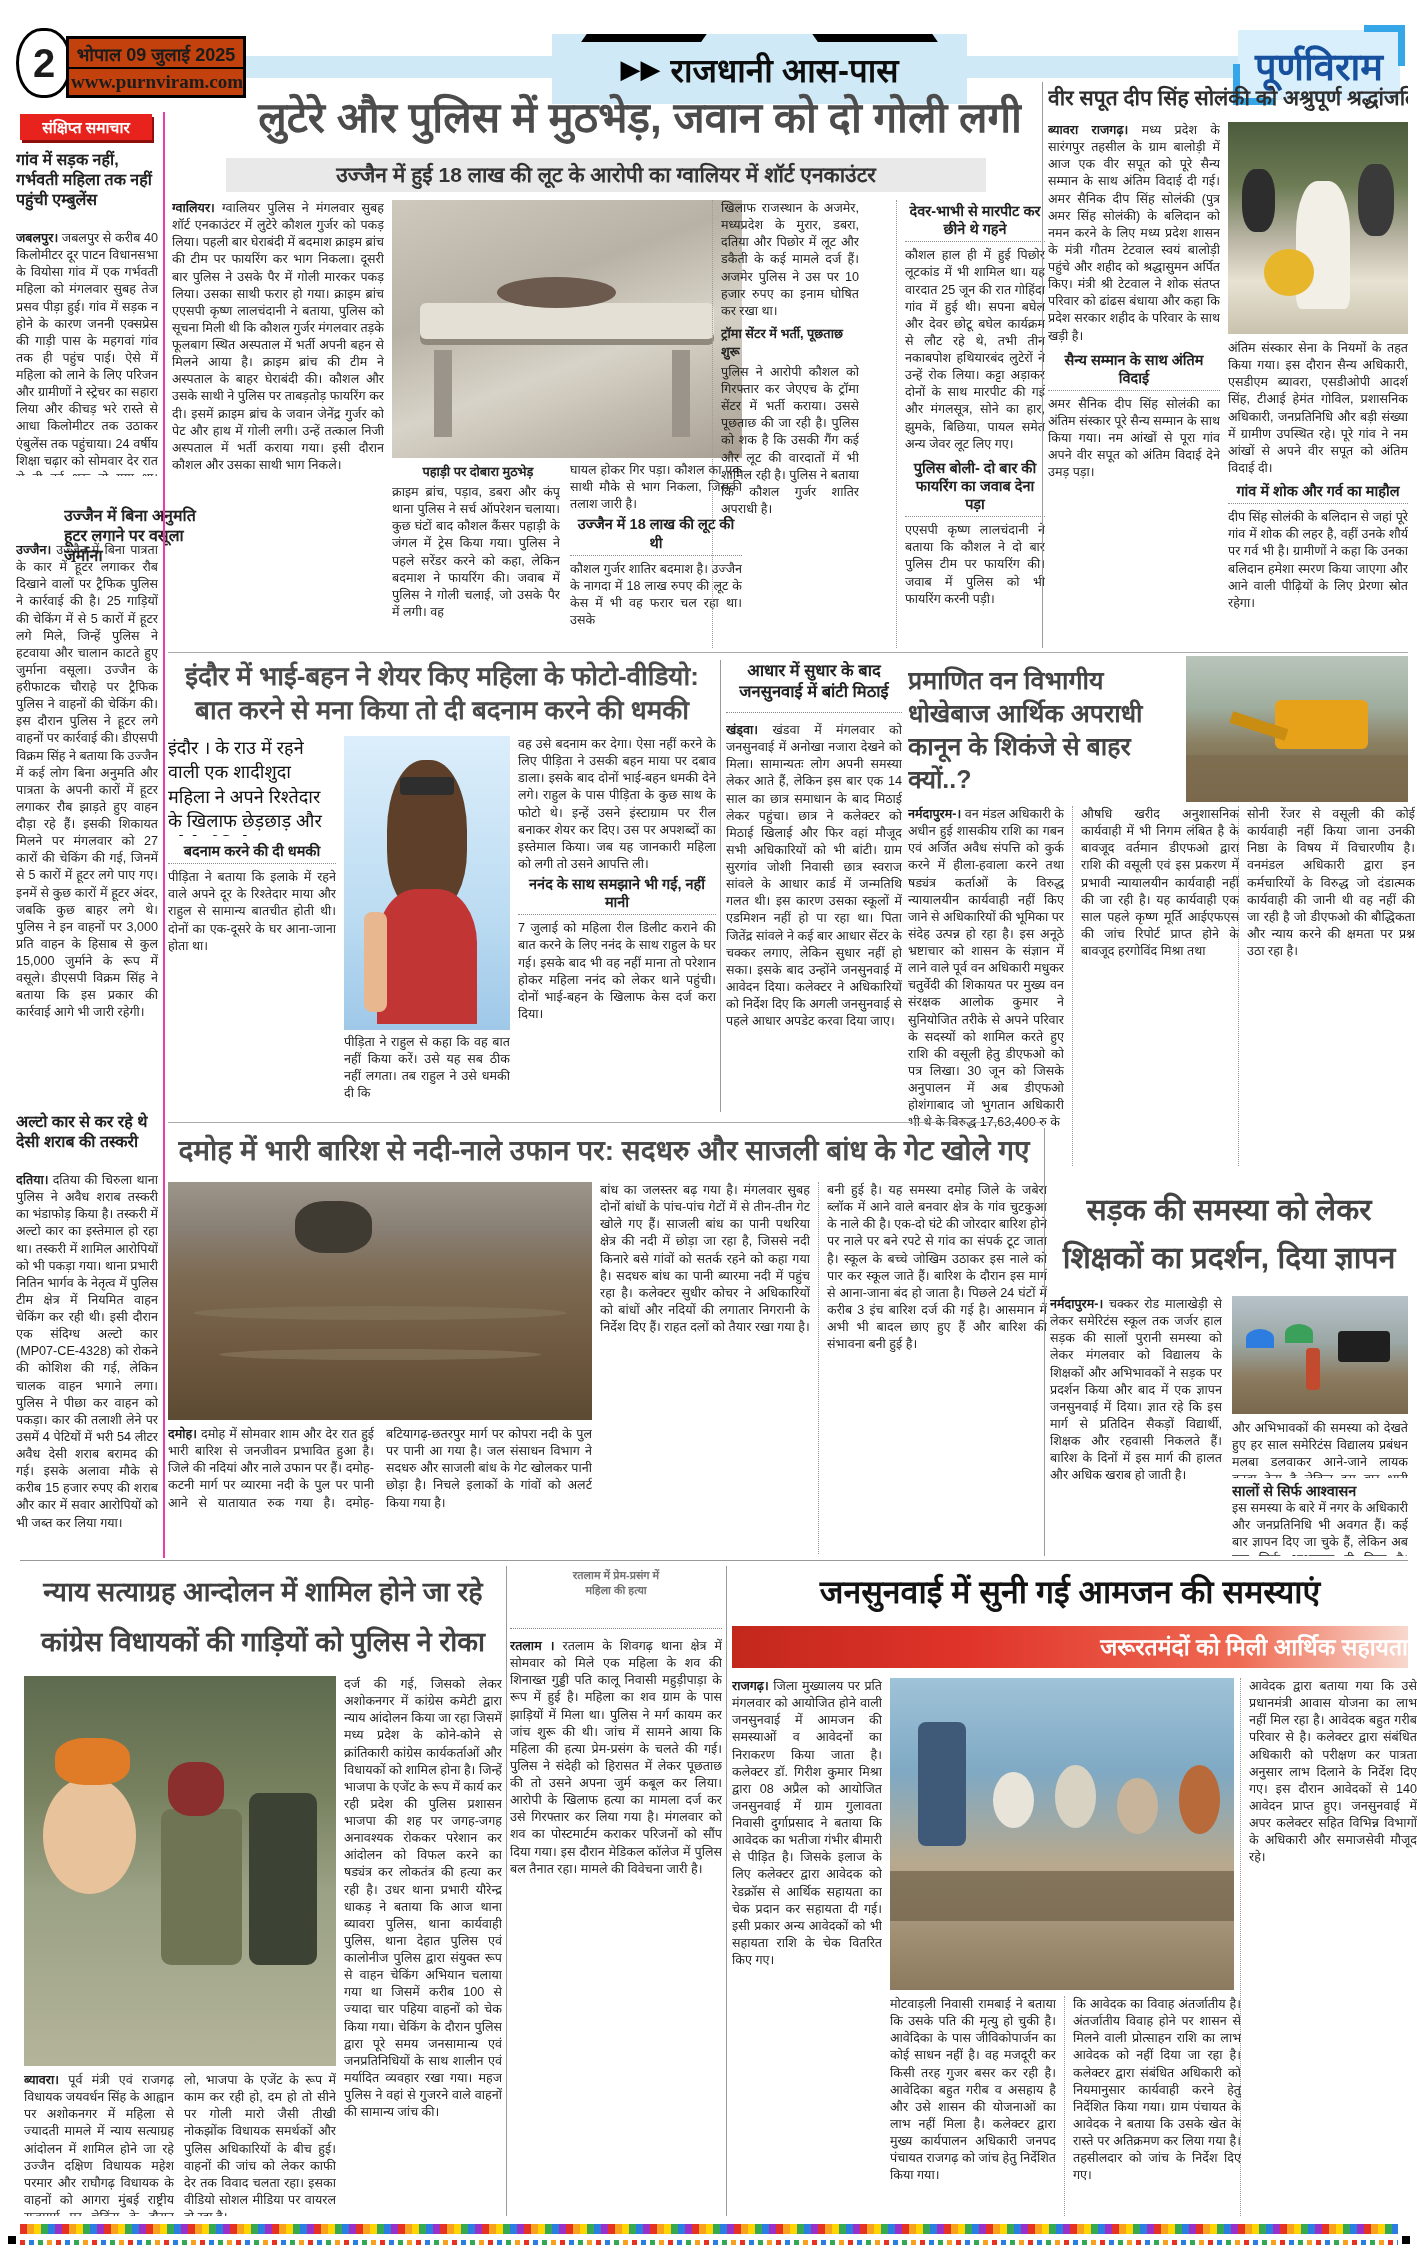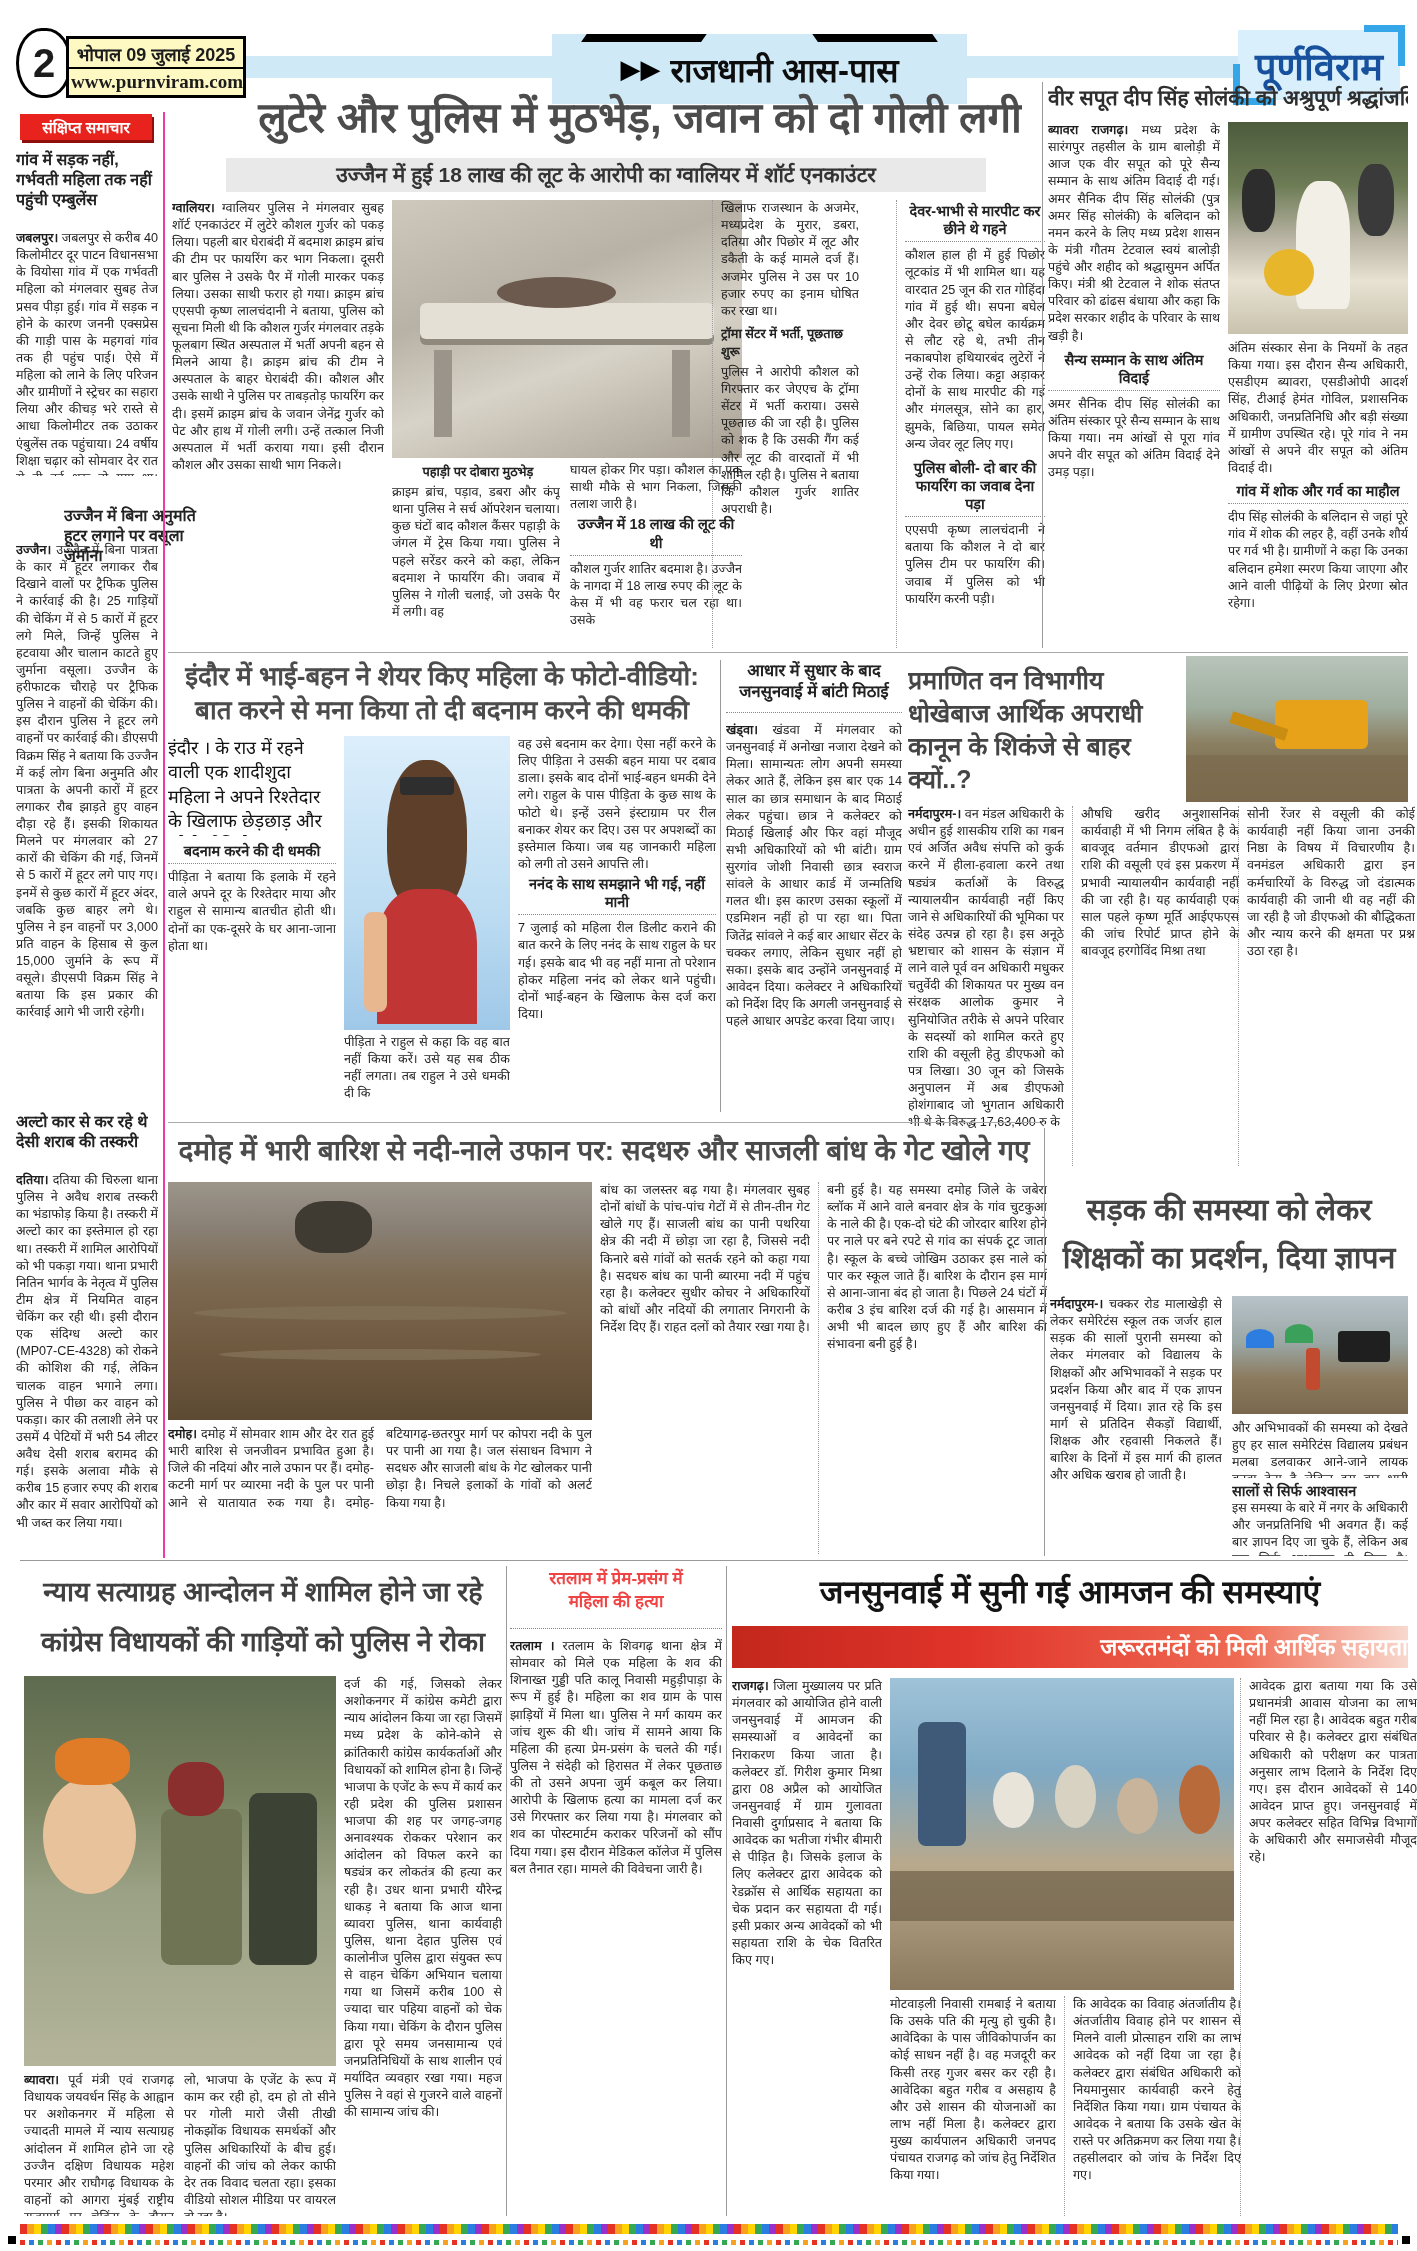--- a/index.html
+++ b/index.html
@@ -13,21 +13,21 @@
        border-bottom:1px dotted #8a8a8a;padding-bottom:3px;margin:2px 0 5px 0;}
   .cap{font-weight:bold;font-size:12.8px;color:#222;overflow:hidden;}
   .vr{background:#9a9a9a;width:1px;}
   .hr{background:#aaaaaa;height:1px;}
   .dotl{border-left:1px dotted #9a9a9a;padding-left:8px;}
   .photo{overflow:hidden;}
   .btitle{font-weight:bold;font-size:16px;line-height:1.25;color:#222;overflow:hidden;}
   
   .pageno{border:3px solid #000;border-radius:50%/55%;display:flex;align-items:center;justify-content:center;
           font-size:40px;font-weight:bold;background:#fff;}
-  .datebox{border:3px solid #000;background:#fef9c3;display:flex;flex-direction:column;overflow:hidden;}
+  .datebox{border:3px solid #000;background:#c2410c;display:flex;flex-direction:column;overflow:hidden;}
   .datebox .d1{font-weight:bold;font-size:18px;text-align:center;padding:3px 2px 1px;border-bottom:2px solid #000;white-space:nowrap;}
   .datebox .d2{font-family:"Liberation Serif","DejaVu Serif",serif;font-weight:bold;font-size:19px;text-align:center;padding:2px;}
   .banner{background:#cfe9f6;display:flex;align-items:center;justify-content:center;
           font-size:33px;font-weight:bold;color:#0d0d0d;white-space:nowrap;overflow:hidden;}
   .banner .arr{color:#000;margin-right:10px;font-size:26px;}
   .banner:before,.banner:after{content:"";position:absolute;top:-6px;width:120px;height:14px;background:#000;}
   .banner:before{left:34px;transform:skewX(-35deg);}
   .banner:after{right:34px;transform:skewX(35deg);}
   .logo{background:#d9effb;color:#17519e;display:flex;align-items:center;justify-content:center;
         font-size:38px;font-weight:bold;overflow:visible;}
@@ -242,21 +242,21 @@
   </div>
   <div class="abs just" style="left:344px;top:1676px;width:158px;height:540px;">दर्ज की गई, जिसको लेकर अशोकनगर में कांग्रेस कमेटी द्वारा न्याय आंदोलन किया जा रहा जिसमें मध्य प्रदेश के कोने-कोने से क्रांतिकारी कांग्रेस कार्यकर्ताओं और विधायकों को शामिल होना है। जिन्हें भाजपा के एजेंट के रूप में कार्य कर रही प्रदेश की पुलिस प्रशासन भाजपा की शह पर जगह-जगह अनावश्यक रोककर परेशान कर आंदोलन को विफल करने का षड्यंत्र कर लोकतंत्र की हत्या कर रही है। उधर थाना प्रभारी यौरेन्द्र धाकड़ ने बताया कि आज थाना ब्यावरा पुलिस, थाना कार्यवाही पुलिस, थाना देहात पुलिस एवं कालोनीज पुलिस द्वारा संयुक्त रूप से वाहन चेकिंग अभियान चलाया गया था जिसमें करीब 100 से ज्यादा चार पहिया वाहनों को चेक किया गया। चेकिंग के दौरान पुलिस द्वारा पूरे समय जनसामान्य एवं जनप्रतिनिधियों के साथ शालीन एवं मर्यादित व्यवहार रखा गया। महज पुलिस ने वहां से गुजरने वाले वाहनों की सामान्य जांच की।</div>
   <div class="abs just" style="left:24px;top:2072px;width:150px;height:144px;">
     <span class="byl">ब्यावरा।</span>
     <span>पूर्व मंत्री एवं राजगढ़ विधायक जयवर्धन सिंह के आह्वान पर अशोकनगर में महिला से ज्यादती मामले में न्याय सत्याग्रह आंदोलन में शामिल होने जा रहे उज्जैन दक्षिण विधायक महेश परमार और राघौगढ़ विधायक के वाहनों को आगरा मुंबई राष्ट्रीय राजमार्ग पर चेकिंग के दौरान पुलिस ने रोका।</span>
   </div>
   <div class="abs just" style="left:184px;top:2072px;width:152px;height:144px;">लो, भाजपा के एजेंट के रूप में काम कर रही हो, दम हो तो सीने पर गोली मारो जैसी तीखी नोकझोंक विधायक समर्थकों और पुलिस अधिकारियों के बीच हुई। वाहनों की जांच को लेकर काफी देर तक विवाद चलता रहा। इसका वीडियो सोशल मीडिया पर वायरल हो रहा है।</div>
 
   <div class="abs vr" style="left:506px;top:1566px;height:650px;"></div>
   <div class="abs vr" style="left:726px;top:1566px;height:650px;"></div>
-  <div class="abs" style="left:510px;top:1568px;width:212px;height:60px;text-align:center;font-weight:bold;font-size:17px;line-height:1.35;color:#ef4444;border-bottom:1px dotted #888;overflow:hidden;">
+  <div class="abs" style="left:510px;top:1568px;width:212px;height:60px;text-align:center;font-weight:bold;font-size:11px;line-height:1.35;color:#737373;border-bottom:1px dotted #888;overflow:hidden;">
     <div>रतलाम में प्रेम-प्रसंग में</div>
     <div>महिला की हत्या</div>
   </div>
   <div class="abs just" style="left:510px;top:1638px;width:212px;height:578px;">
     <span class="byl">रतलाम ।</span>
     <span>रतलाम के शिवगढ़ थाना क्षेत्र में सोमवार को मिले एक महिला के शव की शिनाख्त गुड्डी पति कालू निवासी महुड़ीपाड़ा के रूप में हुई है। महिला का शव ग्राम के पास झाड़ियों में मिला था। पुलिस ने मर्ग कायम कर जांच शुरू की थी। जांच में सामने आया कि महिला की हत्या प्रेम-प्रसंग के चलते की गई। पुलिस ने संदेही को हिरासत में लेकर पूछताछ की तो उसने अपना जुर्म कबूल कर लिया। आरोपी के खिलाफ हत्या का मामला दर्ज कर उसे गिरफ्तार कर लिया गया है। मंगलवार को शव का पोस्टमार्टम कराकर परिजनों को सौंप दिया गया। इस दौरान मेडिकल कॉलेज में पुलिस बल तैनात रहा। मामले की विवेचना जारी है।</span>
   </div>
 
   <div class="abs hl" style="left:732px;top:1566px;width:676px;height:54px;font-size:32px;line-height:52px;color:#141414;">जनसुनवाई में सुनी गई आमजन की समस्याएं</div>
   <div class="abs redband" style="left:732px;top:1626px;width:676px;height:42px;font-size:23px;line-height:42px;">जरूरतमंदों को मिली आर्थिक सहायता</div>

